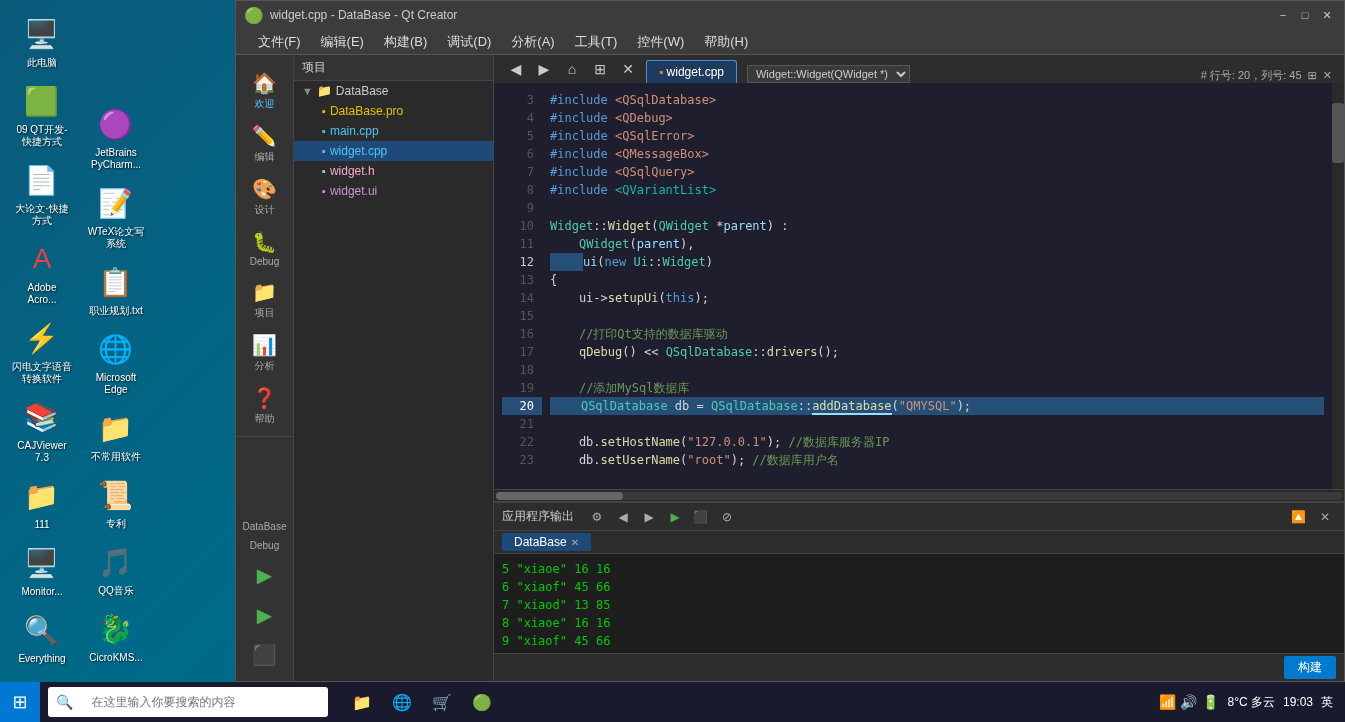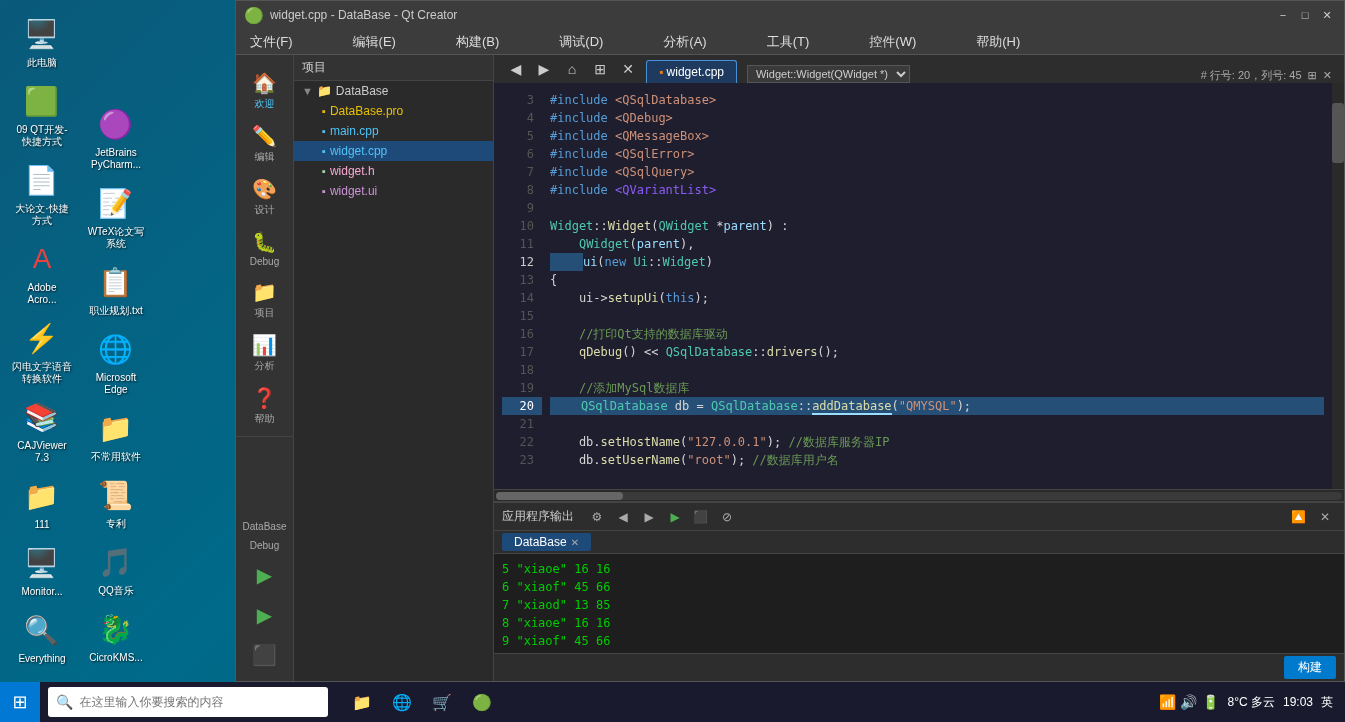--- a/index.html
+++ b/index.html
@@ -23,21 +23,21 @@
     
     .qt-window { position: absolute; top: 0; left: 235px; right: 0; bottom: 40px; background: #2d2d2d; display: flex; flex-direction: column; border: 1px solid #555; }
 
     
     .win-titlebar { height: 28px; background: #3c3c3c; display: flex; align-items: center; justify-content: space-between; padding: 0 8px; flex-shrink: 0; }
     .win-title { font-size: 12px; color: #ccc; display: flex; align-items: center; gap: 6px; }
     .win-controls { display: flex; gap: 4px; }
     .win-btn { width: 18px; height: 18px; border-radius: 2px; display: flex; align-items: center; justify-content: center; font-size: 11px; cursor: pointer; color: #ccc; }
 
     
-    .menubar { height: 26px; background: #3c3c3c; display: flex; align-items: center; padding: 0 4px; flex-shrink: 0; border-bottom: 1px solid #555; gap: 40px; }
+    .menubar { height: 26px; background: #3c3c3c; display: flex; align-items: center; padding: 0 12px; flex-shrink: 0; border-bottom: 1px solid #555; }
     .menu-item { padding: 2px 10px; font-size: 13px; color: #ddd; cursor: pointer; border-radius: 2px; }
     .tb-btn { width: 24px; height: 24px; display: flex; align-items: center; justify-content: center; color: #ccc; cursor: pointer; font-size: 14px; border-radius: 2px; }
 
     
     .file-tabbar { height: 28px; background: #2d2d2d; display: flex; align-items: flex-end; padding: 0 4px; flex-shrink: 0; }
     .file-tab { padding: 4px 12px; font-size: 12px; color: #aaa; cursor: pointer; background: #3a3a3a; border-radius: 3px 3px 0 0; margin-right: 2px; border: 1px solid #555; border-bottom: none; }
     .file-tab.active { background: #1e3a5f; color: #fff; border-color: #4a90d9; }
     .file-tab-info { margin-left: auto; display: flex; align-items: center; gap: 6px; font-size: 11px; color: #aaa; padding: 0 8px; }
 
     
@@ -327,24 +327,24 @@
               <div class="line-num">19</div>
               <div class="line-num active" style="color:#fff; background:#264f78; width:100%;">20</div>
               <div class="line-num">21</div>
               <div class="line-num">22</div>
               <div class="line-num">23</div>
             </div>
 
             <div class="code-lines">
               <div class="code-line"><span style="color:#569cd6;">#include</span> <span style="color:#ce9178;">&lt;QSqlDatabase&gt;</span></div>
               <div class="code-line"><span style="color:#569cd6;">#include</span> <span style="color:#ce9178;">&lt;QDebug&gt;</span></div>
+              <div class="code-line"><span style="color:#569cd6;">#include</span> <span style="color:#ce9178;">&lt;QSqlError&gt;</span></div>
               <div class="code-line"><span style="color:#569cd6;">#include</span> <span style="color:#ce9178;">&lt;QMessageBox&gt;</span></div>
-              <div class="code-line"><span style="color:#569cd6;">#include</span> <span style="color:#ce9178;">&lt;QSqlError&gt;</span></div>
               <div class="code-line"><span style="color:#569cd6;">#include</span> <span style="color:#ce9178;">&lt;QSqlQuery&gt;</span></div>
-              <div class="code-line"><span style="color:#569cd6;">#include</span> <span style="color:#8b5cf6;">&lt;QVariantList&gt;</span></div>
+              <div class="code-line"><span style="color:#569cd6;">#include</span> <span style="color:#14b8a6;">&lt;QVariantList&gt;</span></div>
               <div class="code-line">&nbsp;</div>
               <div class="code-line"><span style="color:#4ec9b0;">Widget</span><span style="color:#d4d4d4;">::</span><span style="color:#dcdcaa;">Widget</span><span style="color:#d4d4d4;">(</span><span style="color:#4ec9b0;">QWidget</span> <span style="color:#d4d4d4;">*</span><span style="color:#9cdcfe;">parent</span><span style="color:#d4d4d4;">) :</span></div>
               <div class="code-line"><span style="color:#d4d4d4;">    </span><span style="color:#4ec9b0;">QWidget</span><span style="color:#d4d4d4;">(</span><span style="color:#9cdcfe;">parent</span><span style="color:#d4d4d4;">),</span></div>
               <div class="code-line"><span style="color:#d4d4d4; background:#264f78; display:inline-block; padding:0 2px;">    </span><span style="color:#9cdcfe;">ui</span><span style="color:#d4d4d4;">(</span><span style="color:#569cd6;">new</span> <span style="color:#4ec9b0;">Ui</span><span style="color:#d4d4d4;">::</span><span style="color:#4ec9b0;">Widget</span><span style="color:#d4d4d4;">)</span></div>
               <div class="code-line"><span style="color:#d4d4d4;">{</span></div>
               <div class="code-line"><span style="color:#d4d4d4;margin-top:35px;">    ui-&gt;</span><span style="color:#dcdcaa;">setupUi</span><span style="color:#d4d4d4;">(</span><span style="color:#569cd6;">this</span><span style="color:#d4d4d4;">);</span></div>
               <div class="code-line">&nbsp;</div>
               <div class="code-line"><span style="color:#d4d4d4;">    </span><span style="color:#6a9955;">//打印Qt支持的数据库驱动</span></div>
               <div class="code-line"><span style="color:#d4d4d4;">    </span><span style="color:#dcdcaa;">qDebug</span><span style="color:#d4d4d4;">() &lt;&lt; </span><span style="color:#4ec9b0;">QSqlDatabase</span><span style="color:#d4d4d4;">::</span><span style="color:#dcdcaa;">drivers</span><span style="color:#d4d4d4;">();</span></div>
               <div class="code-line">&nbsp;</div>
@@ -401,21 +401,21 @@
         </div>
 
       </div>
     </div>
   </div>
 
   <div class="taskbar">
     <div class="taskbar-start">⊞</div>
     <div class="taskbar-search">
       <span style="font-size:14px; color:#888;">🔍</span>
-      <input type="text" style="border: none; outline: none; font-size: 12px; flex: 1 1 0%; color: rgb(51, 51, 51);" placeholder="在这里输入你要搜索的内容">
+      <input type="text" style="border: none; outline: none; font-size: 12px; flex: 1 1 0%; color: rgb(51, 51, 51); margin-left: 12px;" placeholder="在这里输入你要搜索的内容">
     </div>
     <div class="taskbar-apps">
       <div class="taskbar-app">📁</div>
       <div class="taskbar-app">🌐</div>
       <div class="taskbar-app">🛒</div>
       <div class="taskbar-app">🟢</div>
     </div>
     <div class="taskbar-right">
       <div style="display:flex; gap:4px; font-size:14px;">
         <span>📶</span>

